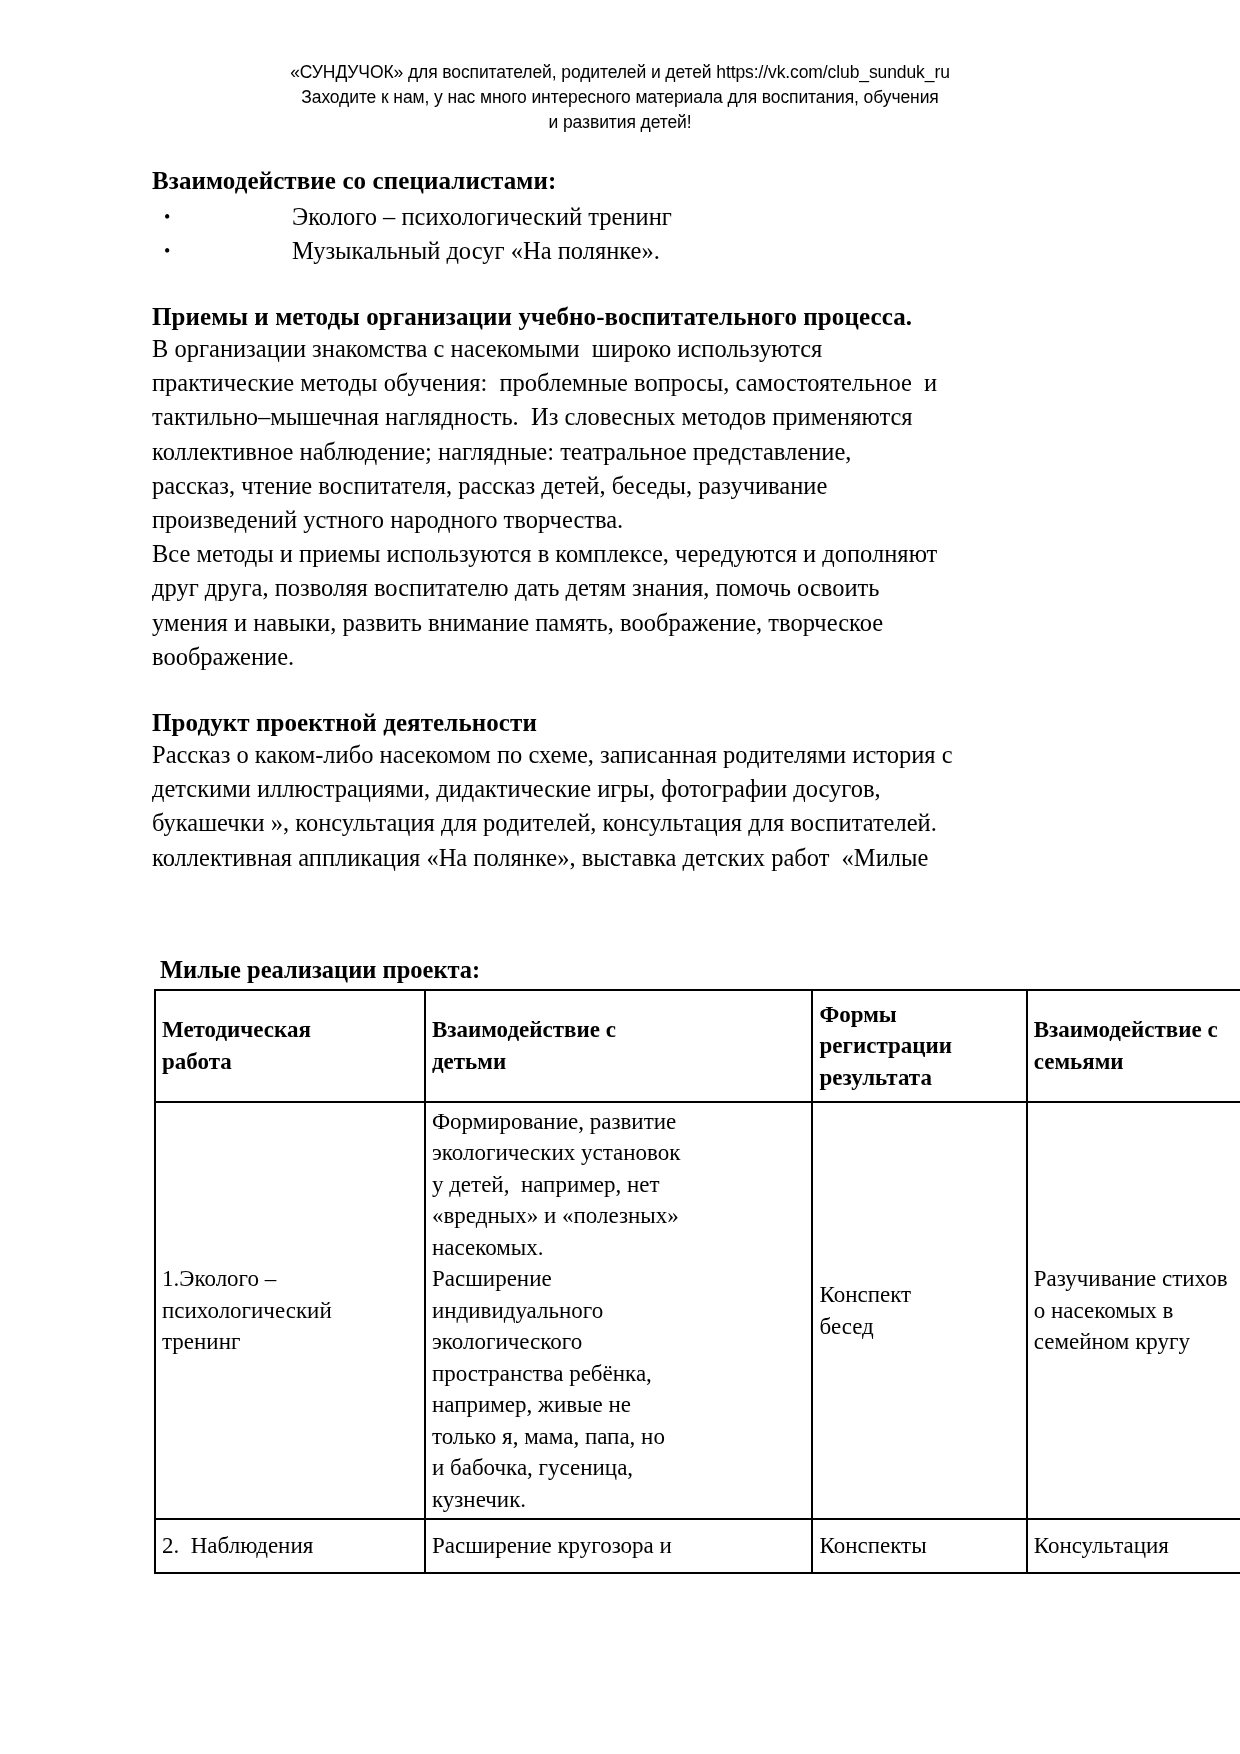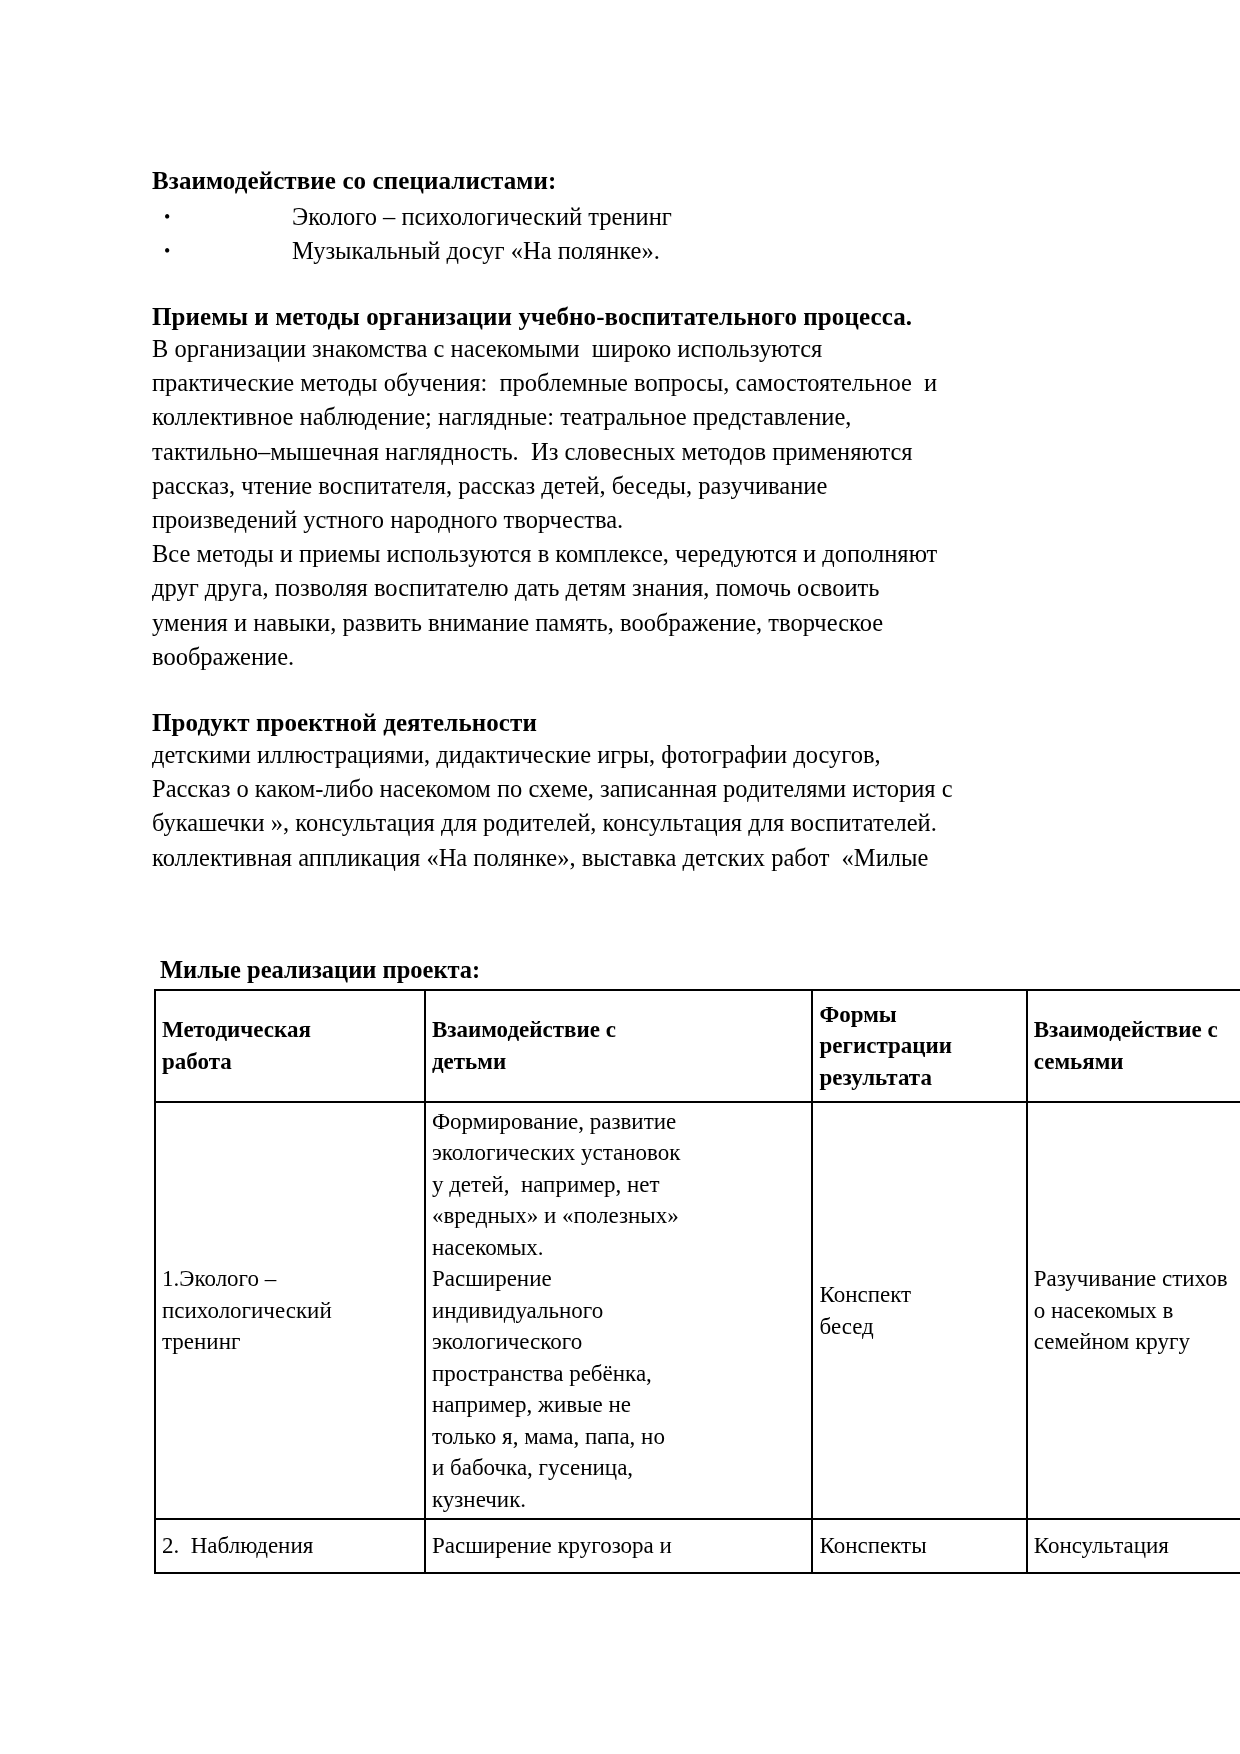--- a/index.html
+++ b/index.html
@@ -117,20 +117,25 @@
   .row-head td { height: 104px; }
   .row-main td { height: 380px; }
   .row-last td { height: 46px; vertical-align: top; border-bottom: none; }
   .row-last td .ln { line-height: 34px; }
 </style>
 </head>
 <body>
 
 <div class="page">
 
+  <div class="doc-header">
+    <div>«СУНДУЧОК» для воспитателей, родителей и детей https://vk.com/club_sunduk_ru</div>
+    <div>Заходите к нам, у нас много интересного материала для воспитания, обучения</div>
+    <div>и развития детей!</div>
+  </div>
 
   <div class="content">
 
     <h2 class="section-title indent-title">Взаимодействие со специалистами:</h2>
 
     <ul class="bullets">
       <li>
         <span class="marker">•</span>
         <span>Эколого – психологический тренинг</span>
       </li>
@@ -140,40 +145,40 @@
       </li>
     </ul>
 
     <div class="gap-md"></div>
 
     <h2 class="section-title indent-title">Приемы и методы организации учебно-воспитательного процесса.</h2>
 
     <p class="body-par">
       <span class="ln">В организации знакомства с насекомыми  широко используются</span>
       <span class="ln">практические методы обучения:  проблемные вопросы, самостоятельное  и</span>
+      <span class="ln">тактильно–мышечная наглядность.  Из словесных методов применяются</span>
       <span class="ln">коллективное наблюдение; наглядные: театральное представление,</span>
-      <span class="ln">тактильно–мышечная наглядность.  Из словесных методов применяются</span>
       <span class="ln">рассказ, чтение воспитателя, рассказ детей, беседы, разучивание</span>
       <span class="ln">произведений устного народного творчества.</span>
     </p>
 
     <p class="body-par">
       <span class="ln">Все методы и приемы используются в комплексе, чередуются и дополняют</span>
       <span class="ln">друг друга, позволяя воспитателю дать детям знания, помочь освоить</span>
       <span class="ln">умения и навыки, развить внимание память, воображение, творческое</span>
       <span class="ln">воображение.</span>
     </p>
 
     <div class="gap-md"></div>
 
     <h2 class="section-title indent-title">Продукт проектной деятельности</h2>
 
     <p class="body-par">
+      <span class="ln">Рассказ о каком-либо насекомом по схеме, записанная родителями история с</span>
       <span class="ln">детскими иллюстрациями, дидактические игры, фотографии досугов,</span>
-      <span class="ln">Рассказ о каком-либо насекомом по схеме, записанная родителями история с</span>
       <span class="ln">букашечки », консультация для родителей, консультация для воспитателей.</span>
       <span class="ln">коллективная аппликация «На полянке», выставка детских работ  «Милые</span>
     </p>
 
     <div class="gap-lg"></div>
     <div class="gap-lg"></div>
 
     <div class="plan-title">Милые реализации проекта:</div>
 
     <table class="plan">

